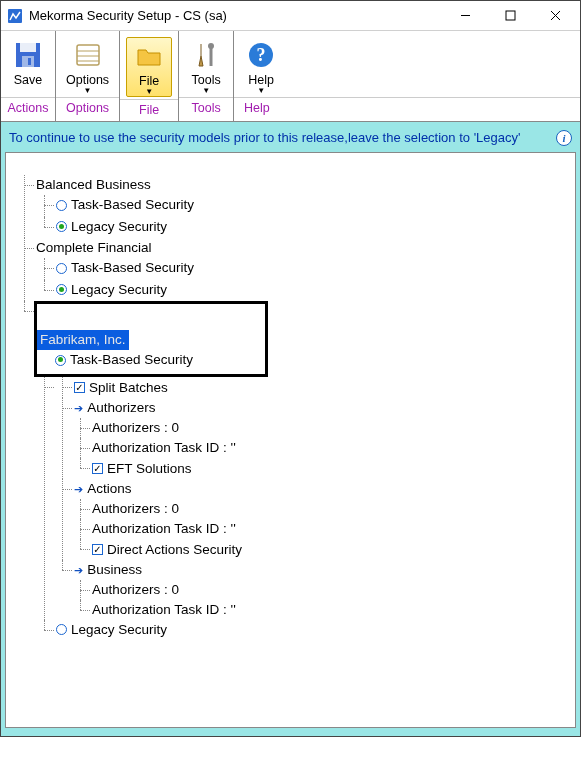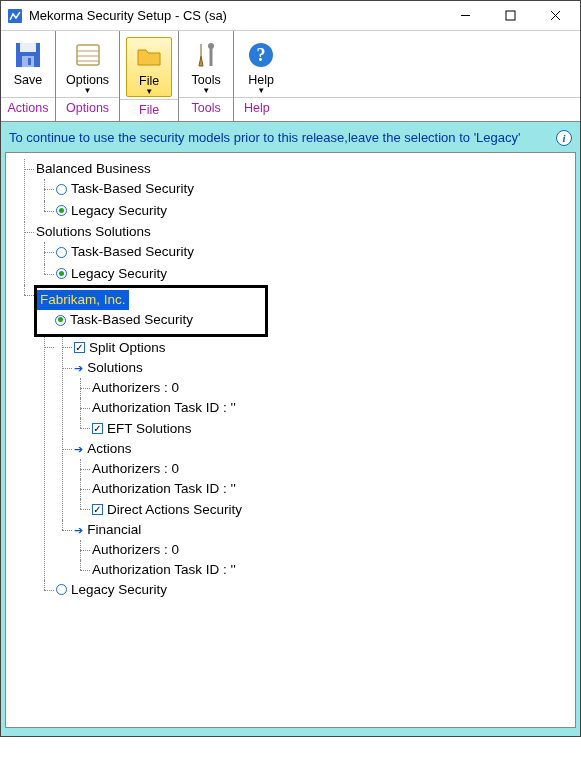--- a/index.html
+++ b/index.html
@@ -15,29 +15,29 @@
   .ribbtns { display:flex; padding:6px 4px 2px 4px; }
   .ribbtn { display:flex; flex-direction:column; align-items:center; justify-content:flex-end; min-width:46px; padding:2px 6px 0 6px;}
   .ribbtn .ribicon { width:32px; height:32px; display:flex; align-items:center; justify-content:center; margin-bottom:2px;}
   .ribbtn .riblabel { font-size:12.5px; text-align:right; line-height:14px; min-height:14px;}
   .ribbtn .dropdown { font-size:8px; color:#000; line-height:8px; }
   .ribgroupname { font-size:12.5px; text-align:center; padding:3px 0 4px 0; border-top:1px solid #ccc; color:#a21caf;}
   .ribbtn.file { background:linear-gradient(#fff7c8,#ffe16b); border:1px solid #c9a100; border-radius:2px; margin:0 2px;}
   .body-area { padding:2px 4px 8px 4px; background:#9ae6e6;}
   .infobar { display:flex; align-items:flex-start; background:#9ae6e6; padding:6px 4px 6px 4px; font-size:13px; color:#0030aa;}
   .infobar .info-icon { margin-left:auto; width:16px; height:16px; border:1.5px solid #1864c0; border-radius:50%; display:flex;align-items:center;justify-content:center; font-style:italic; font-family:Georgia,serif; font-weight:bold; color:#1864c0; font-size:11px; background:#fff; line-height:1;}
-  .treepanel { background:#fff; border:1px solid #888; height:576px; padding:6px 4px 4px 12px; overflow:hidden;}
+  .treepanel { background:#fff; border:1px solid #888; height:576px; padding:22px 4px 4px 12px; overflow:hidden;}
   .tree ul { list-style:none; margin:0; padding-left:0;}
   .tree li { position:relative; padding-left:18px; line-height:20px;}
   .tree li::before { content:""; position:absolute; left:6px; top:0; bottom:0; border-left:1px dotted #888;}
   .tree > ul > li:last-child::before { bottom:auto; height:10px;}
   .tree li::after { content:""; position:absolute; left:6px; top:10px; width:10px; border-top:1px dotted #888;}
   .tree > ul > li > ul { margin-left:2px;}
   .nlabel { display:inline-flex; align-items:center; gap:4px; font-size:13.5px;}
-  .nlabel.selected { background:#0a5de0; color:#fde047; padding:0 3px;}
+  .nlabel.selected { background:#0a5de0; color:#e5e5e5; padding:0 3px;margin-top:24px;}
   .highlight-box { border:3px solid #000; padding:2px 72px 2px 0px; margin-left:-2px; display:inline-block;}
   .radio { width:11px; height:11px; border:1.5px solid #1b66d0; border-radius:50%; display:inline-block; position:relative; background:#fff;}
   .radio.on::after { content:""; position:absolute; left:1.5px; top:1.5px; width:5px; height:5px; border-radius:50%; background:#1fa51f;}
   .chk { width:11px; height:11px; border:1.5px solid #1b66d0; display:inline-flex; align-items:center; justify-content:center; font-size:10px; color:#000; background:#fff; line-height:1;}
   .arrow { color:#1050c0; font-size:11px;}
   .tree li ul li:last-child::before { height:10px; bottom:auto;}
 </style>
 </head>
 <body>
 
@@ -171,21 +171,21 @@
                     <span class="radio"></span>
                     <span>Task-Based Security</span>
                   </span></li>
               <li><span class="nlabel">
                     <span class="radio on"></span>
                     <span>Legacy Security</span>
                   </span></li>
             </ul>
           </li>
           <li>
-            <span class="nlabel">Solutions Solutions</span>
+            <span class="nlabel">Complete Financial</span>
             <ul>
               <li><span class="nlabel">
                     <span class="radio"></span>
                     <span>Task-Based Security</span>
                   </span></li>
               <li><span class="nlabel">
                     <span class="radio on"></span>
                     <span>Legacy Security</span>
                   </span></li>
             </ul>
@@ -198,25 +198,25 @@
                     <span>Task-Based Security</span>
                   </span></span>
             </span>
             <ul>
               <li style="visibility:hidden;height:0;"></li>
               <li style="padding-top:0;">
 
                 <ul>
                   <li><span class="nlabel">
                         <span class="chk">✓</span>
-                        <span>Split Options</span>
+                        <span>Split Batches</span>
                       </span></li>
                   <li><span class="nlabel">
                         <span class="arrow">➔</span>
-                        <span>Solutions</span>
+                        <span>Authorizers</span>
                       </span>
                     <ul>
                       <li><span class="nlabel">Authorizers : 0</span></li>
                       <li><span class="nlabel">Authorization Task ID : ''</span></li>
                       <li><span class="nlabel">
                             <span class="chk">✓</span>
                             <span>EFT Solutions</span>
                           </span></li>
                     </ul>
                   </li>
@@ -228,21 +228,21 @@
                       <li><span class="nlabel">Authorizers : 0</span></li>
                       <li><span class="nlabel">Authorization Task ID : ''</span></li>
                       <li><span class="nlabel">
                             <span class="chk">✓</span>
                             <span>Direct Actions Security</span>
                           </span></li>
                     </ul>
                   </li>
                   <li><span class="nlabel">
                         <span class="arrow">➔</span>
-                        <span>Financial</span>
+                        <span>Business</span>
                       </span>
                     <ul>
                       <li><span class="nlabel">Authorizers : 0</span></li>
                       <li><span class="nlabel">Authorization Task ID : ''</span></li>
                     </ul>
                   </li>
                 </ul>
               </li>
               <li><span class="nlabel">
                     <span class="radio"></span>

